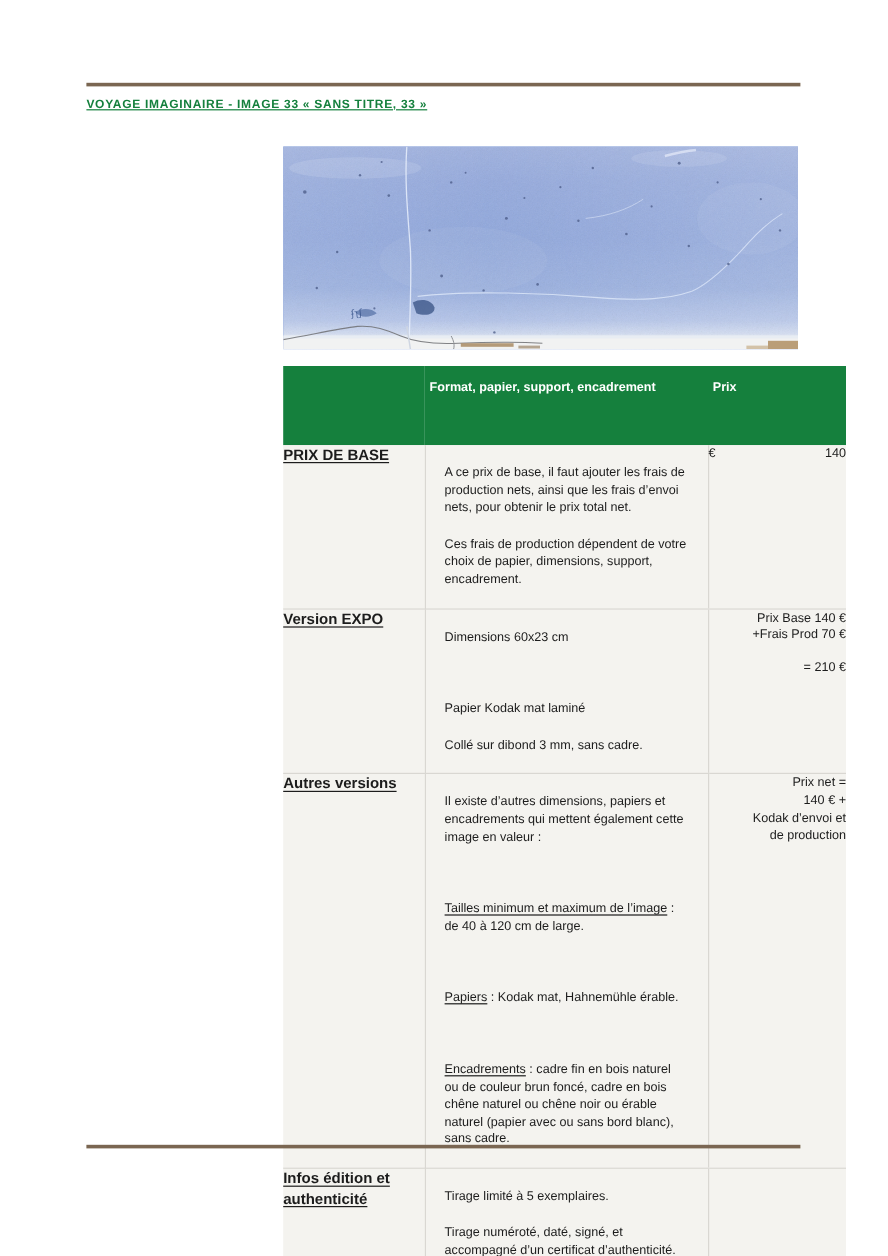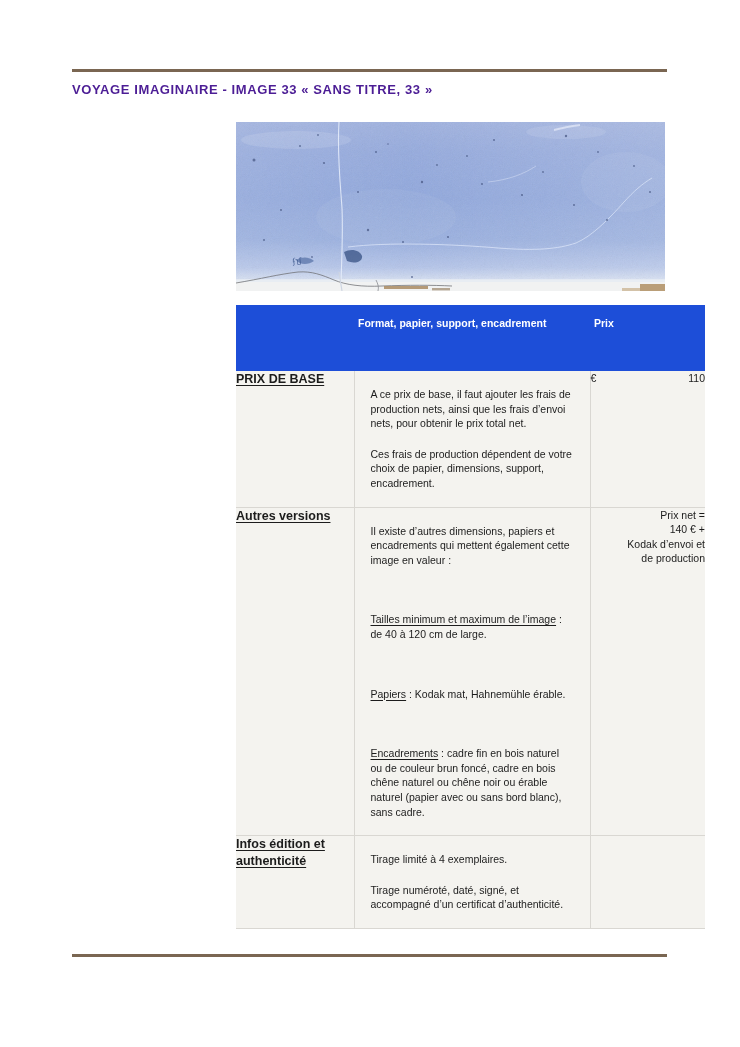--- a/index.html
+++ b/index.html
@@ -31,25 +31,26 @@
     background: #7a6652;
   }
   .rule.top { top: 69px; }
   .rule.bottom { top: 954px; }
 
   
   .doc-title {
     position: absolute;
     left: 72px;
     top: 82px;
-    font-size: 13px;
+    font-size: 10px;
     font-weight: bold;
     letter-spacing: 0.6px;
-    color: #4c1d95;
+    color: #15803d;
     white-space: nowrap;
+    text-decoration: underline;
   }
 
   
   .artwork {
     position: absolute;
     left: 236px;
     top: 122px;
     width: 429px;
     height: 169px;
     overflow: hidden;
@@ -66,21 +67,21 @@
     border-collapse: collapse;
     table-layout: fixed;
   }
   .price-table td, .price-table th {
     vertical-align: top;
     padding: 0;
   }
 
   
   .thead-row th {
-    background: #1d4ed8;
+    background: #15803d;
     color: #ffffff;
     font-weight: bold;
     font-size: 10.5px;
     line-height: 16px;
     text-align: left;
     height: 56px;
     padding: 10px 8px 0 8px;
   }
   .thead-row th.col-a { width: 102px; padding-left: 8px; }
   .thead-row th.col-b { width: 224px; padding-left: 4px; }
@@ -249,25 +250,42 @@
         <td class="cell-label">
           <span class="label-text">PRIX DE BASE</span>
         </td>
         <td class="cell-desc">
           <p class="desc-p">A ce prix de base, il faut ajouter les frais de production nets, ainsi que les frais d’envoi nets, pour obtenir le prix total net.</p>
           <p class="desc-p">Ces frais de production dépendent de votre choix de papier, dimensions, support, encadrement.</p>
         </td>
         <td class="cell-price">
           <div class="price-split">
             <span>€</span>
-            <span>110</span>
+            <span>140</span>
           </div>
         </td>
       </tr>
 
+      <tr class="body-row">
+        <td class="cell-label">
+          <span class="label-text">Version EXPO</span>
+        </td>
+        <td class="cell-desc">
+          <p class="desc-p">Dimensions 60x23 cm</p>
+          <div class="desc-gap"></div>
+          <p class="desc-p">Papier Kodak mat laminé</p>
+          <p class="desc-p">Collé sur dibond 3 mm, sans cadre.</p>
+        </td>
+        <td class="cell-price">
+          <p class="price-line">Prix Base 140 €</p>
+          <p class="price-line">+Frais Prod 70 €</p>
+          <div class="price-gap"></div>
+          <p class="price-line">= 210 €</p>
+        </td>
+      </tr>
 
       <tr class="body-row">
         <td class="cell-label">
           <span class="label-text">Autres versions</span>
         </td>
         <td class="cell-desc">
           <p class="desc-p">Il existe d’autres dimensions, papiers et encadrements qui mettent également cette image en valeur :</p>
           <div class="desc-gap"></div>
           <p class="desc-p"><span class="u">Tailles minimum et maximum de l’image</span><span> : de 40 à 120 cm de large.</span></p>
           <div class="desc-gap"></div>
@@ -281,21 +299,21 @@
           <p class="price-line">Kodak d’envoi et</p>
           <p class="price-line">de production</p>
         </td>
       </tr>
 
       <tr class="body-row">
         <td class="cell-label">
           <span class="label-text">Infos édition et authenticité</span>
         </td>
         <td class="cell-desc">
-          <p class="desc-p">Tirage limité à 4 exemplaires.</p>
+          <p class="desc-p">Tirage limité à 5 exemplaires.</p>
           <p class="desc-p">Tirage numéroté, daté, signé, et accompagné d’un certificat d’authenticité.</p>
         </td>
         <td class="cell-price"></td>
       </tr>
 
     </tbody>
   </table>
 
   <div class="rule bottom"></div>
 

